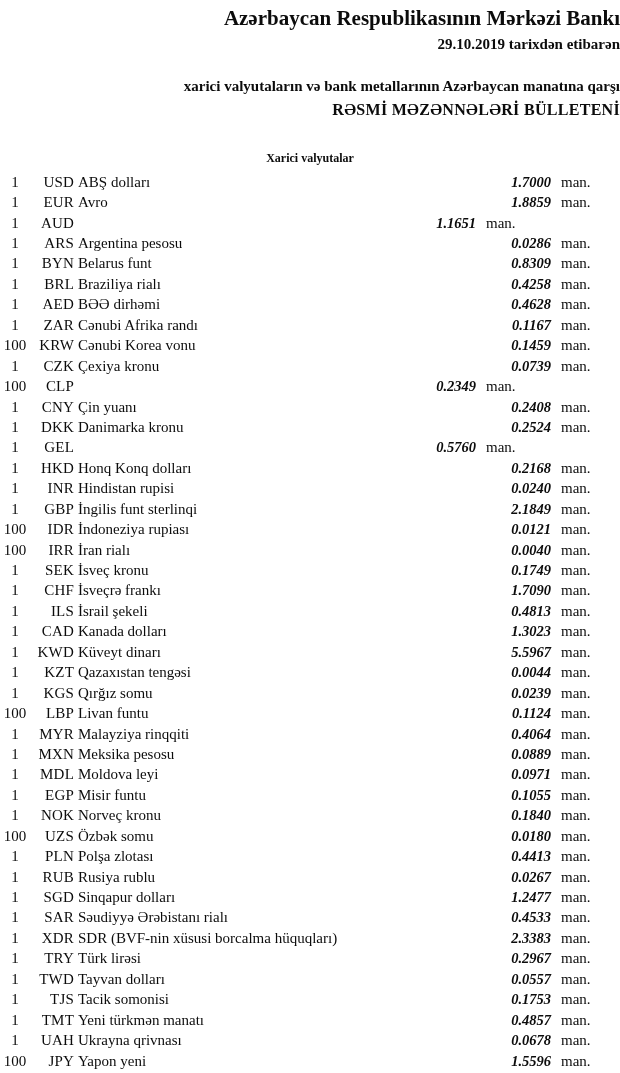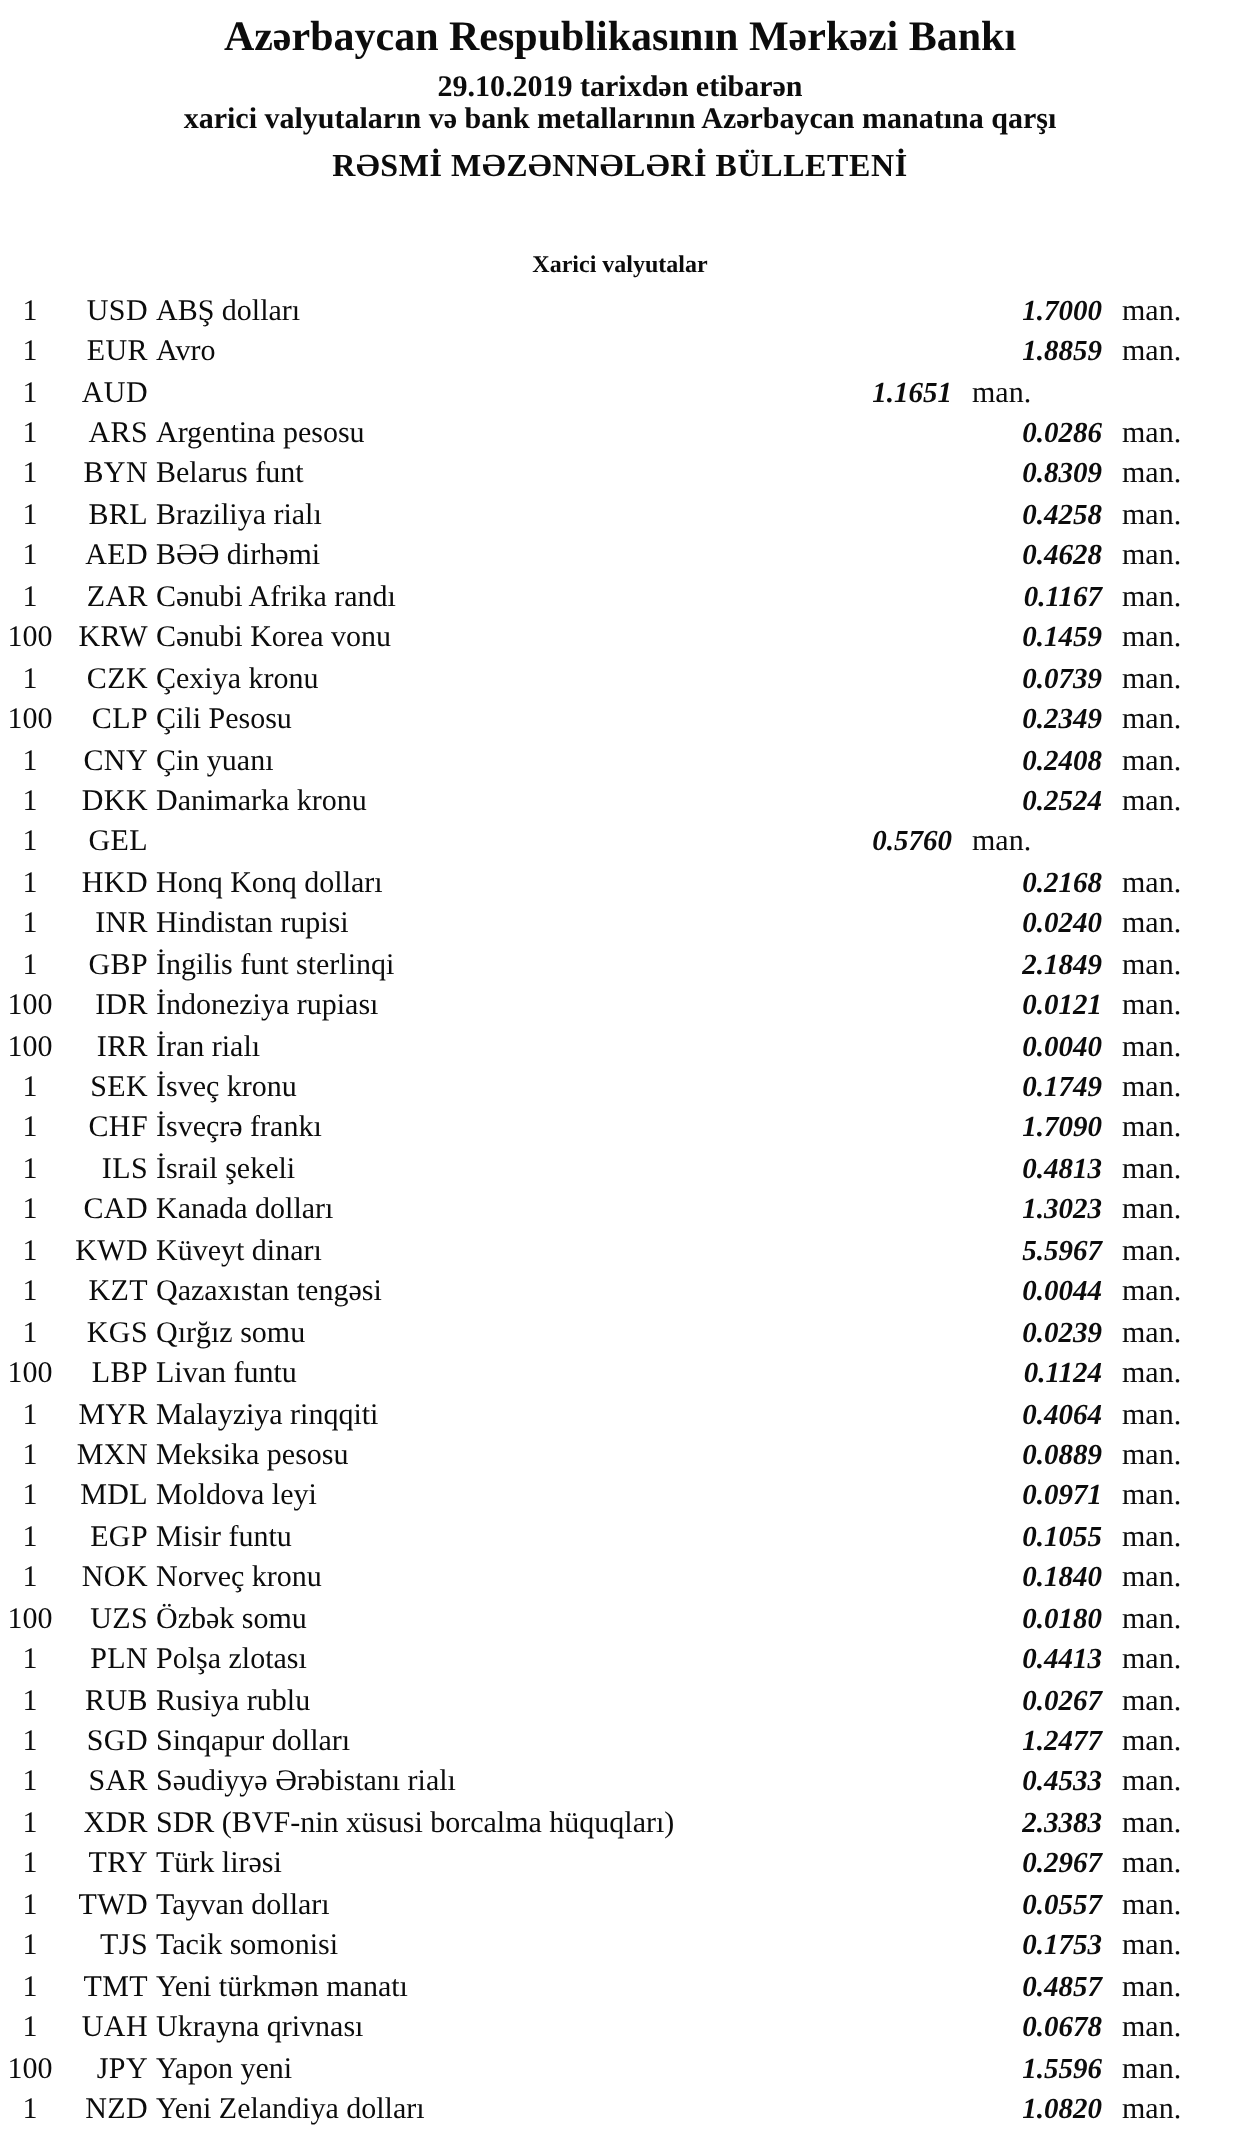--- a/index.html
+++ b/index.html
@@ -6,24 +6,24 @@
   html, body { background: #ffffff; }
   body {
     width: 620px;
     height: 1073px;
     font-family: "Liberation Serif", "DejaVu Serif", serif;
     color: #0c0c0c;
     overflow: hidden;
   }
   .page { width: 620px; padding-top: 6px; }
 
-  .hdr { text-align: center; font-weight: bold; }
+  .hdr { text-align: right; font-weight: bold; }
   .bank-name   { font-size: 21px; line-height: 24px; }
   .date-line   { font-size: 15px; line-height: 16px; margin-top: 6px; }
-  .subject-line{ font-size: 15px; line-height: 16px; margin-top: 0; }
+  .subject-line{ font-size: 15px; line-height: 16px; margin-top: 26px; }
   .bulletin    { font-size: 16px; line-height: 18px; margin-top: 7px; letter-spacing: 0.3px; }
   .section-title { font-size: 12px; line-height: 18px; margin-top: 30px; text-align: center; font-weight: bold; }
 
   .table { margin-top: 5px; }
   .row {
     display: grid;
     grid-template-columns: 30px 44px auto 75px 69px;
     height: 20.45px;
     align-items: center;
     font-size: 15px;
@@ -112,21 +112,20 @@
       <div class="row">
     <span class="cell-qty">1</span>
     <span class="cell-code">CZK</span>
     <span class="cell-name">Çexiya kronu</span>
     <span class="cell-rate">0.0739</span>
     <span class="cell-unit">man.</span>
   </div>
       <div class="row">
     <span class="cell-qty">100</span>
     <span class="cell-code">CLP</span>
-    <span class="cell-name">Çili Pesosu</span>
     <span class="cell-rate">0.2349</span>
     <span class="cell-unit">man.</span>
   </div>
       <div class="row">
     <span class="cell-qty">1</span>
     <span class="cell-code">CNY</span>
     <span class="cell-name">Çin yuanı</span>
     <span class="cell-rate">0.2408</span>
     <span class="cell-unit">man.</span>
   </div>

